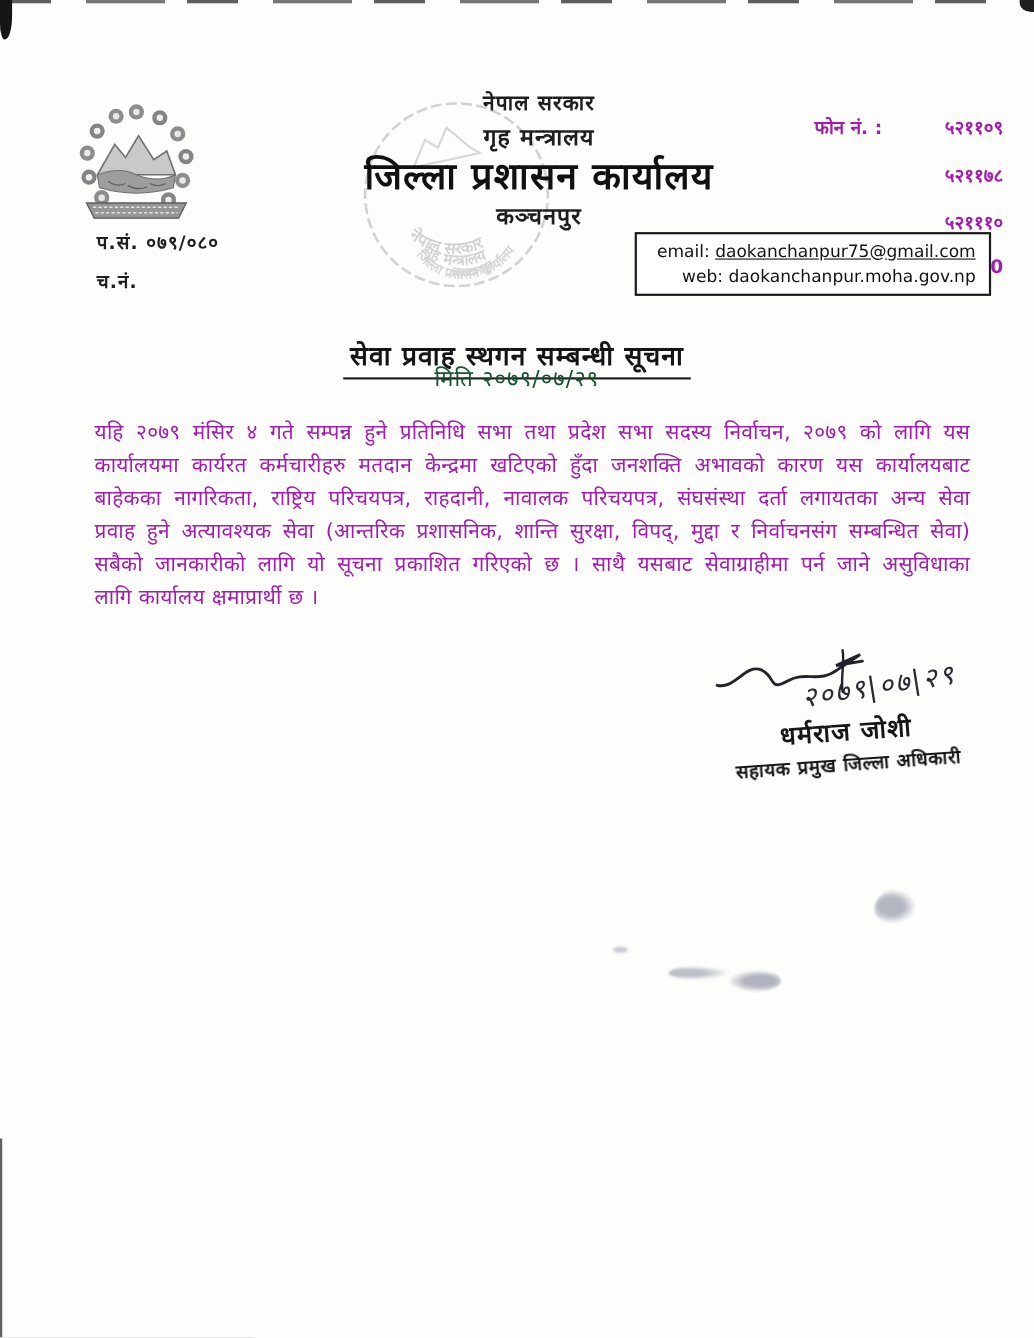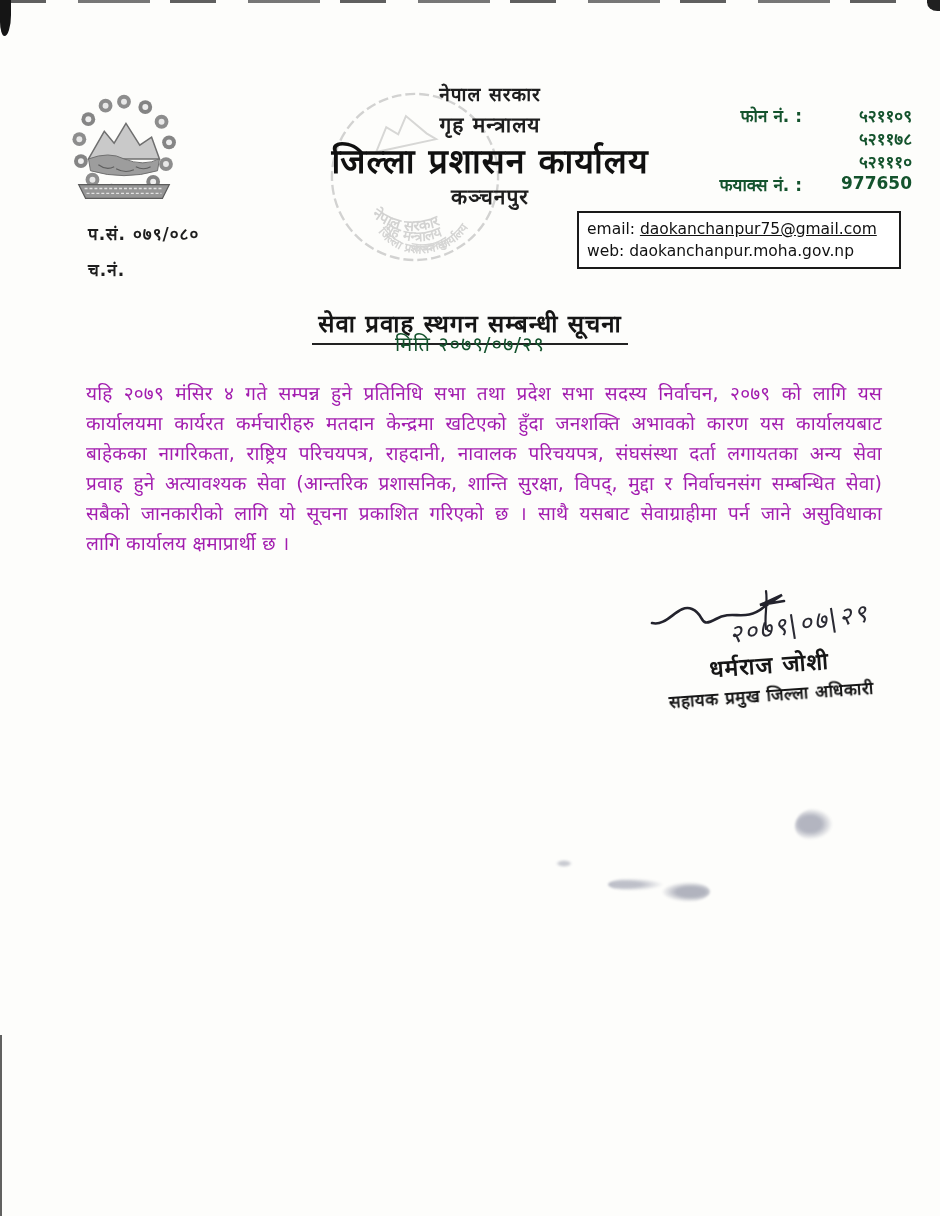--- a/index.html
+++ b/index.html
@@ -58,36 +58,36 @@
     position:absolute; left:250px; top:84px; width:480px;
     text-align:center; line-height:1.15;
   }
   .hdr-gov  { font-size:19px; font-weight:bold; letter-spacing:1px; }
   .hdr-min  { font-size:21px; font-weight:bold; margin-top:7px; letter-spacing:1px; }
   .hdr-off  { font-size:34px; font-weight:bold; margin-top:5px; letter-spacing:1px; color:#101010; }
   .hdr-dist { font-size:21px; font-weight:bold; margin-top:4px; letter-spacing:1px; }
   
   .phone-block {
     position:absolute; left:712px; top:104px; width:200px;
-    font-size:17px; font-weight:bold; color:#14532d;
-    display:grid; grid-template-columns:98px 1fr; row-gap:0;
+    font-size:17px; font-weight:bold; color:#a21caf;
+    display:grid; grid-template-columns:98px 1fr; row-gap:20px;
   }
   .phone-block .lbl { text-align:right; padding-right:8px; white-space:nowrap; }
   .phone-block .val { text-align:right; }
   
   .email-box {
     position:absolute; left:577px; top:211px; width:324px; height:58px;
     border:2px solid #1a1a1a;
     display:flex; flex-direction:column; justify-content:center;
     padding:4px 12px 4px 8px; font-size:15.5px; color:#111;
-    line-height:1.45; background:#fff;
+    text-align:right; line-height:1.45; background:#fff;
   }
   .email-box .email-val { text-decoration:underline; }
   
-  .ref-block { position:absolute; left:88px; top:222px; font-size:17px; font-weight:bold; }
+  .ref-block { position:absolute; left:88px; top:208px; font-size:17px; font-weight:bold; }
   .ref-block .row { margin-bottom:13px; letter-spacing:1px; }
   
   .subject-wrap { position:absolute; left:0; top:290px; width:100%; text-align:center;margin-top:16px; }
   .subject {
     display:inline-block; font-size:24px; font-weight:bold; color:#151515;
     border-bottom:2.5px solid #222; padding:0 6px 4px 6px; letter-spacing:1px;
   }
   .date-line { position:absolute; left:0; top:330px; width:100%; text-align:center;
     font-size:20px; color:#14532d; letter-spacing:1px; }
   

